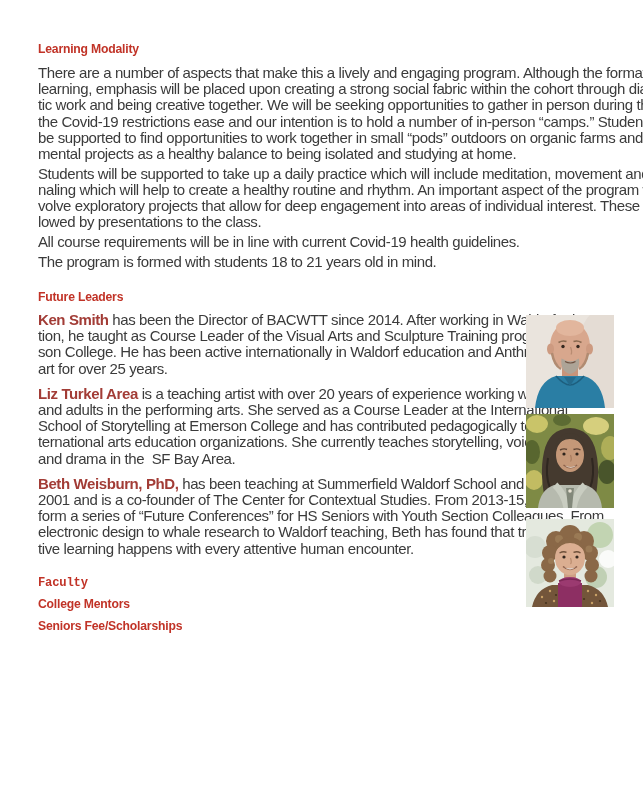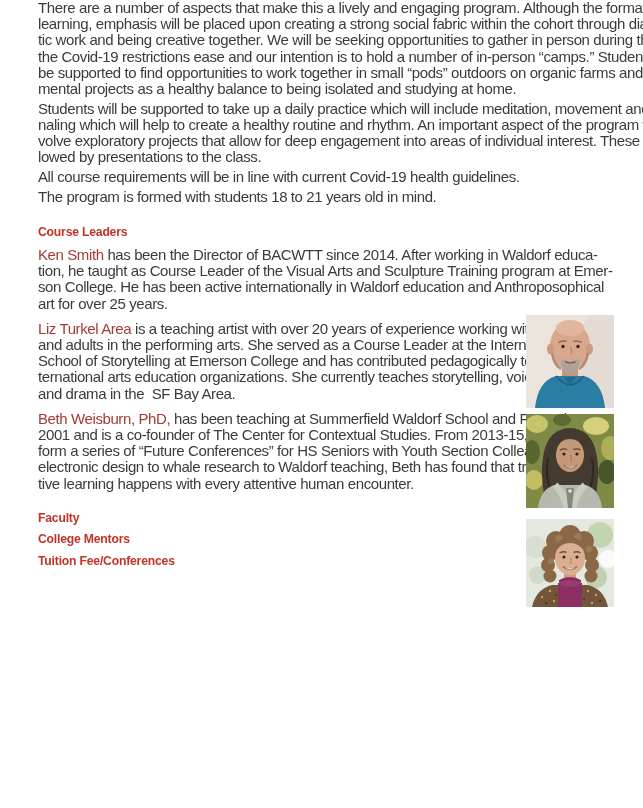--- a/index.html
+++ b/index.html
@@ -13,51 +13,52 @@
   .para{
     font-size:15px;line-height:16.2px;letter-spacing:-0.4px;
     white-space:pre;margin:0 0 3.5px 0;
   }
   h2{
     font-size:12.2px;line-height:16px;letter-spacing:-0.2px;
     font-weight:bold;color:#c13327;margin:0;white-space:pre;
   }
   .h-lm{margin:41px 0 8px 0;}
   .h-cl{margin:19px 0 7px 0;}
-  .h-fac{margin:18px 0 5px 0;}
+  .h-fac{margin:18px 0 5px 0;font-family:Liberation Mono, monospace;}
   .h-sm{margin:1px 0 6px 0;}
   .h-tf{margin:2px 0 6px 0;}
   .leader-para{margin-bottom:9px;}
-  .leader-name{color:#a23c36;font-weight:normal;}
+  .leader-name{color:#a23c36;font-weight:bold;}
   .photos{position:absolute;left:526px;top:0;width:88px;}
   .photo{position:absolute;left:0;width:88px;overflow:hidden;}
   .photo svg{display:block;width:100%;height:100%;}
   .photo-ken{top:315px;height:93px;}
   .photo-liz{top:414px;height:94px;}
   .photo-beth{top:519px;height:88px;}
 </style>
 </head>
 <body>
 
 <div class="content">
 
+  <h2 class="h-lm">Learning Modality</h2>
   <p class="para">There are a number of aspects that make this a lively and engaging program. Although the format is distance
 learning, emphasis will be placed upon creating a strong social fabric within the cohort through dialog, artis-
 tic work and being creative together. We will be seeking opportunities to gather in person during the year as
 the Covid-19 restrictions ease and our intention is to hold a number of in-person “camps.” Students will also
 be supported to find opportunities to work together in small “pods” outdoors on organic farms and environ-
 mental projects as a healthy balance to being isolated and studying at home.</p>
   <p class="para">Students will be supported to take up a daily practice which will include meditation, movement and jour-
 naling which will help to create a healthy routine and rhythm. An important aspect of the program will in-
 volve exploratory projects that allow for deep engagement into areas of individual interest. These will be fol-
 lowed by presentations to the class.</p>
   <p class="para">All course requirements will be in line with current Covid-19 health guidelines.</p>
   <p class="para">The program is formed with students 18 to 21 years old in mind.</p>
 
-  <h2 class="h-cl">Course Leaders</h2>
+  <h2 class="h-cl">Future Leaders</h2>
 
   <p class="para leader-para"><span class="leader-name">Ken Smith </span><span>has been the Director of BACWTT since 2014. After working in Waldorf educa-
 tion, he taught as Course Leader of the Visual Arts and Sculpture Training program at Emer-
 son College. He has been active internationally in Waldorf education and Anthroposophical
 art for over 25 years.</span></p>
 
   <p class="para leader-para"><span class="leader-name">Liz Turkel Area </span><span>is a teaching artist with over 20 years of experience working with children
 and adults in the performing arts. She served as a Course Leader at the International
 School of Storytelling at Emerson College and has contributed pedagogically to several in-
 ternational arts education organizations. She currently teaches storytelling, voice, music
@@ -66,21 +67,21 @@
   <p class="para leader-para"><span class="leader-name">Beth Weisburn, PhD, </span><span>has been teaching at Summerfield Waldorf School and Farm since
 2001 and is a co-founder of The Center for Contextual Studies. From 2013-15, she helped
 form a series of “Future Conferences” for HS Seniors with Youth Section Colleagues. From
 electronic design to whale research to Waldorf teaching, Beth has found that transforma-
 tive learning happens with every attentive human encounter.</span></p>
 
   <h2 class="h-fac">Faculty</h2>
 
   <h2 class="h-sm">College Mentors</h2>
 
-  <h2 class="h-tf">Tuition Fee/Conferences</h2>
+  <h2 class="h-tf">Seniors Fee/Scholarships</h2>
 
 </div>
 
 <div class="photos">
 
   <div class="photo photo-ken">
     <svg viewBox="0 0 88 93" xmlns="http://www.w3.org/2000/svg">
       <rect width="88" height="93" fill="#eae4dd"></rect>
       <ellipse cx="76" cy="46" rx="26" ry="52" fill="#ded6cc" opacity="0.55"></ellipse>
       <rect x="36" y="48" width="16" height="16" fill="#c8947a"></rect>

